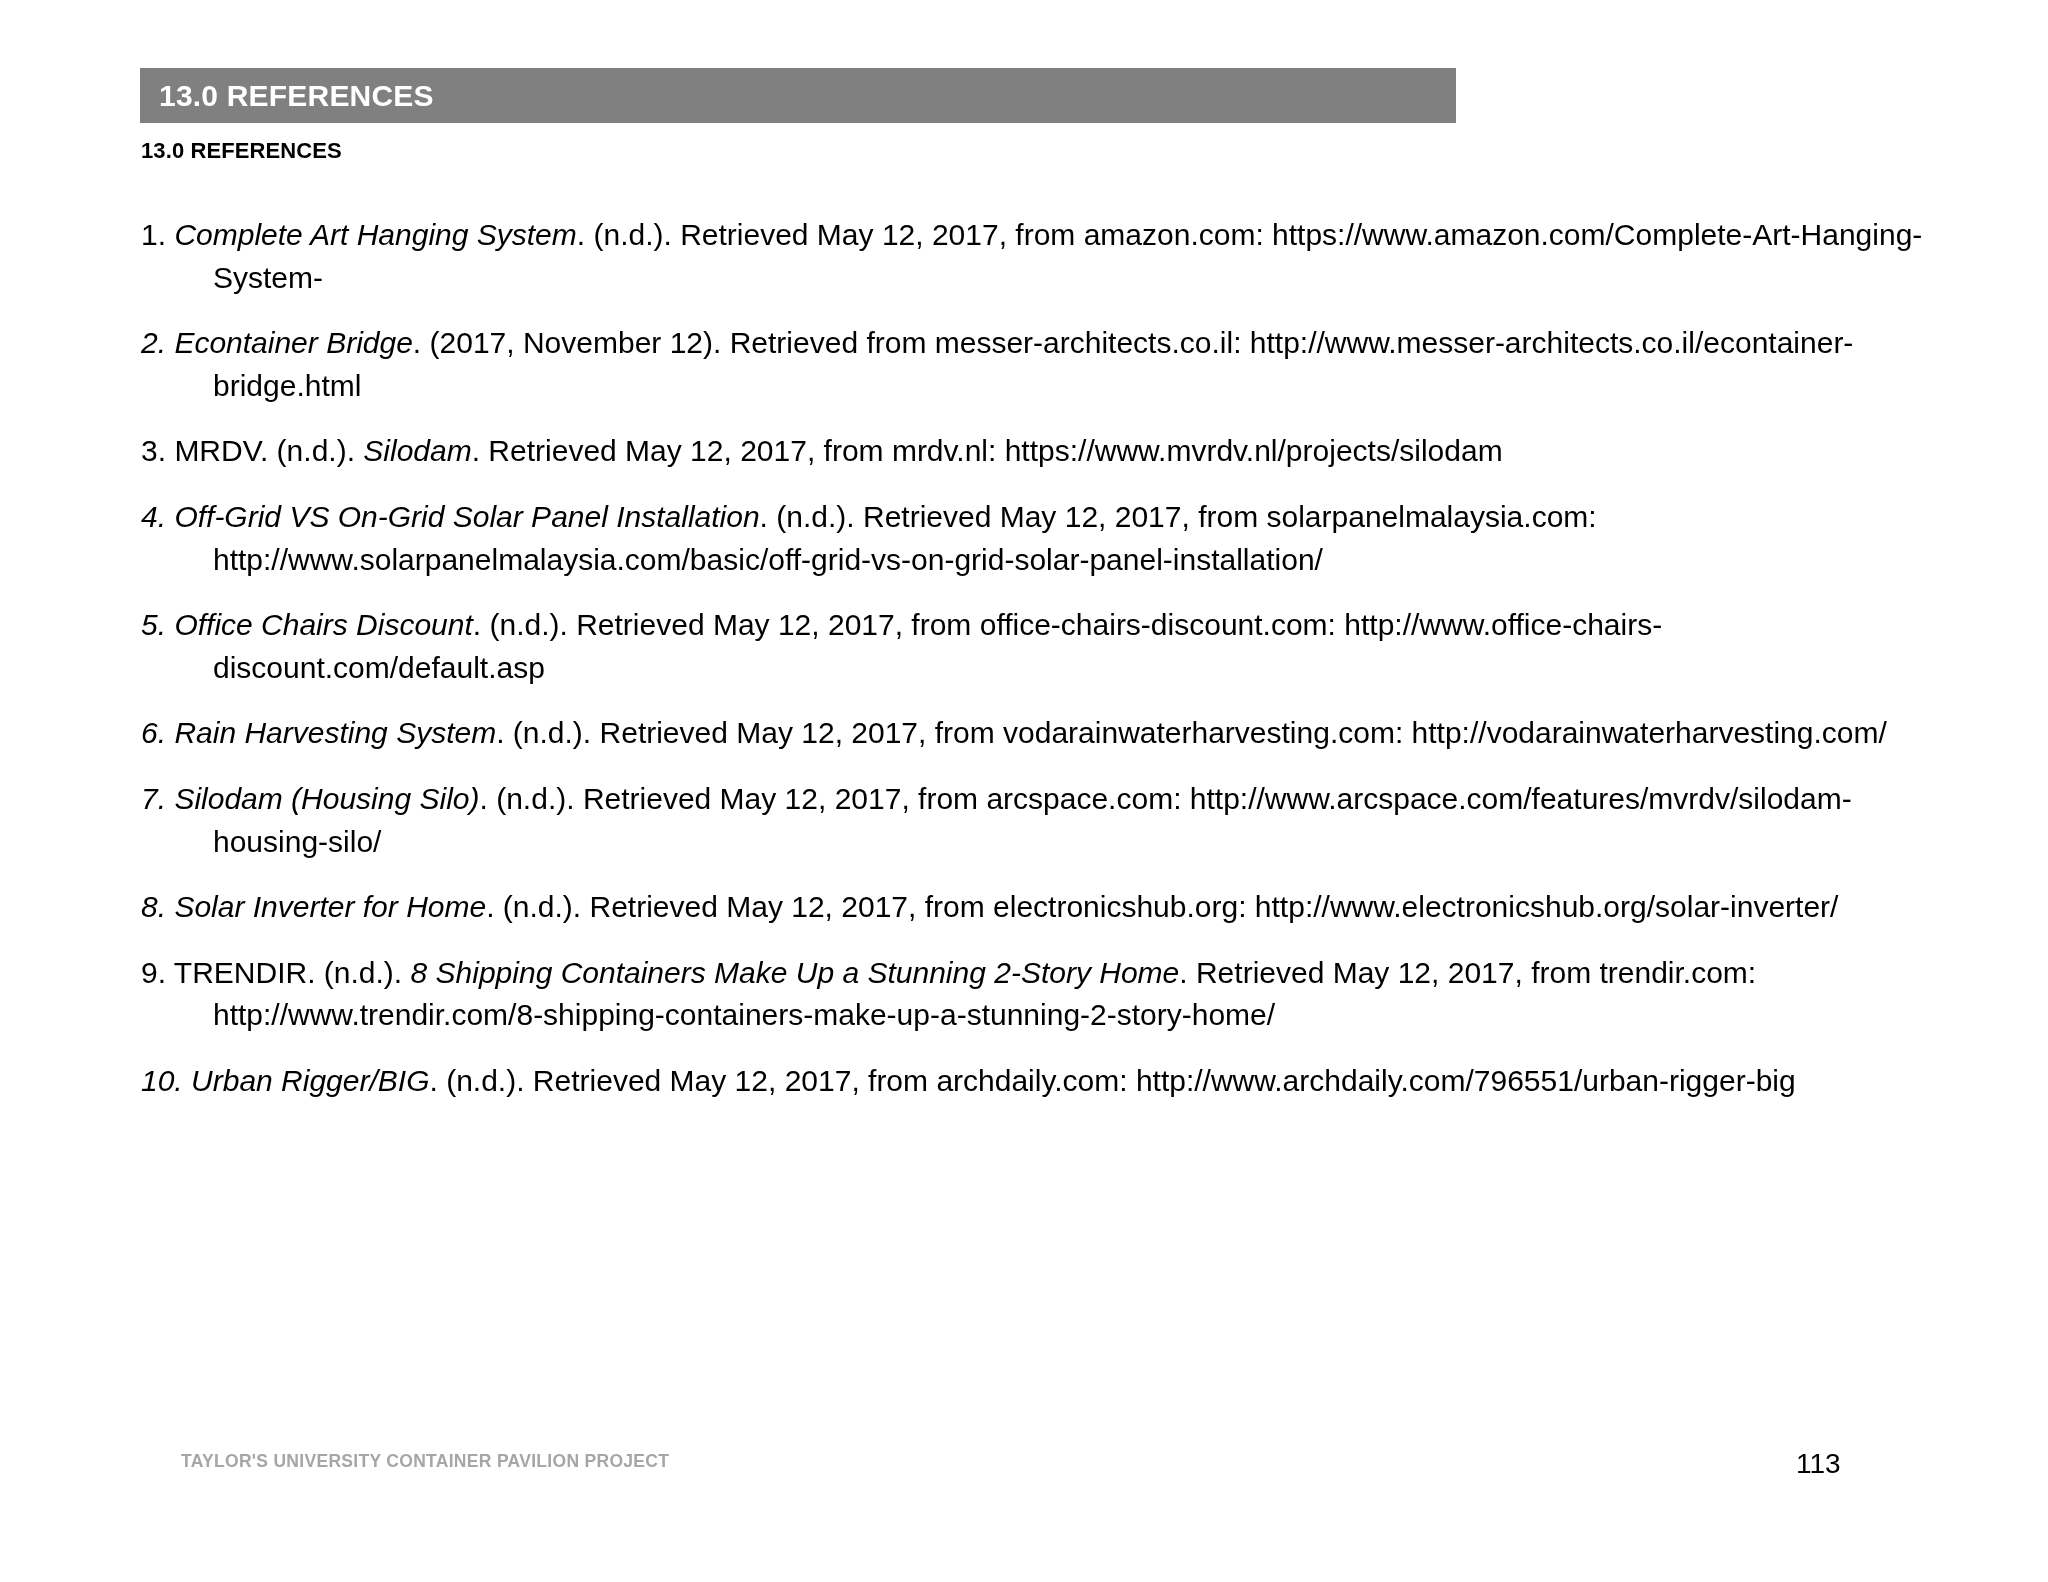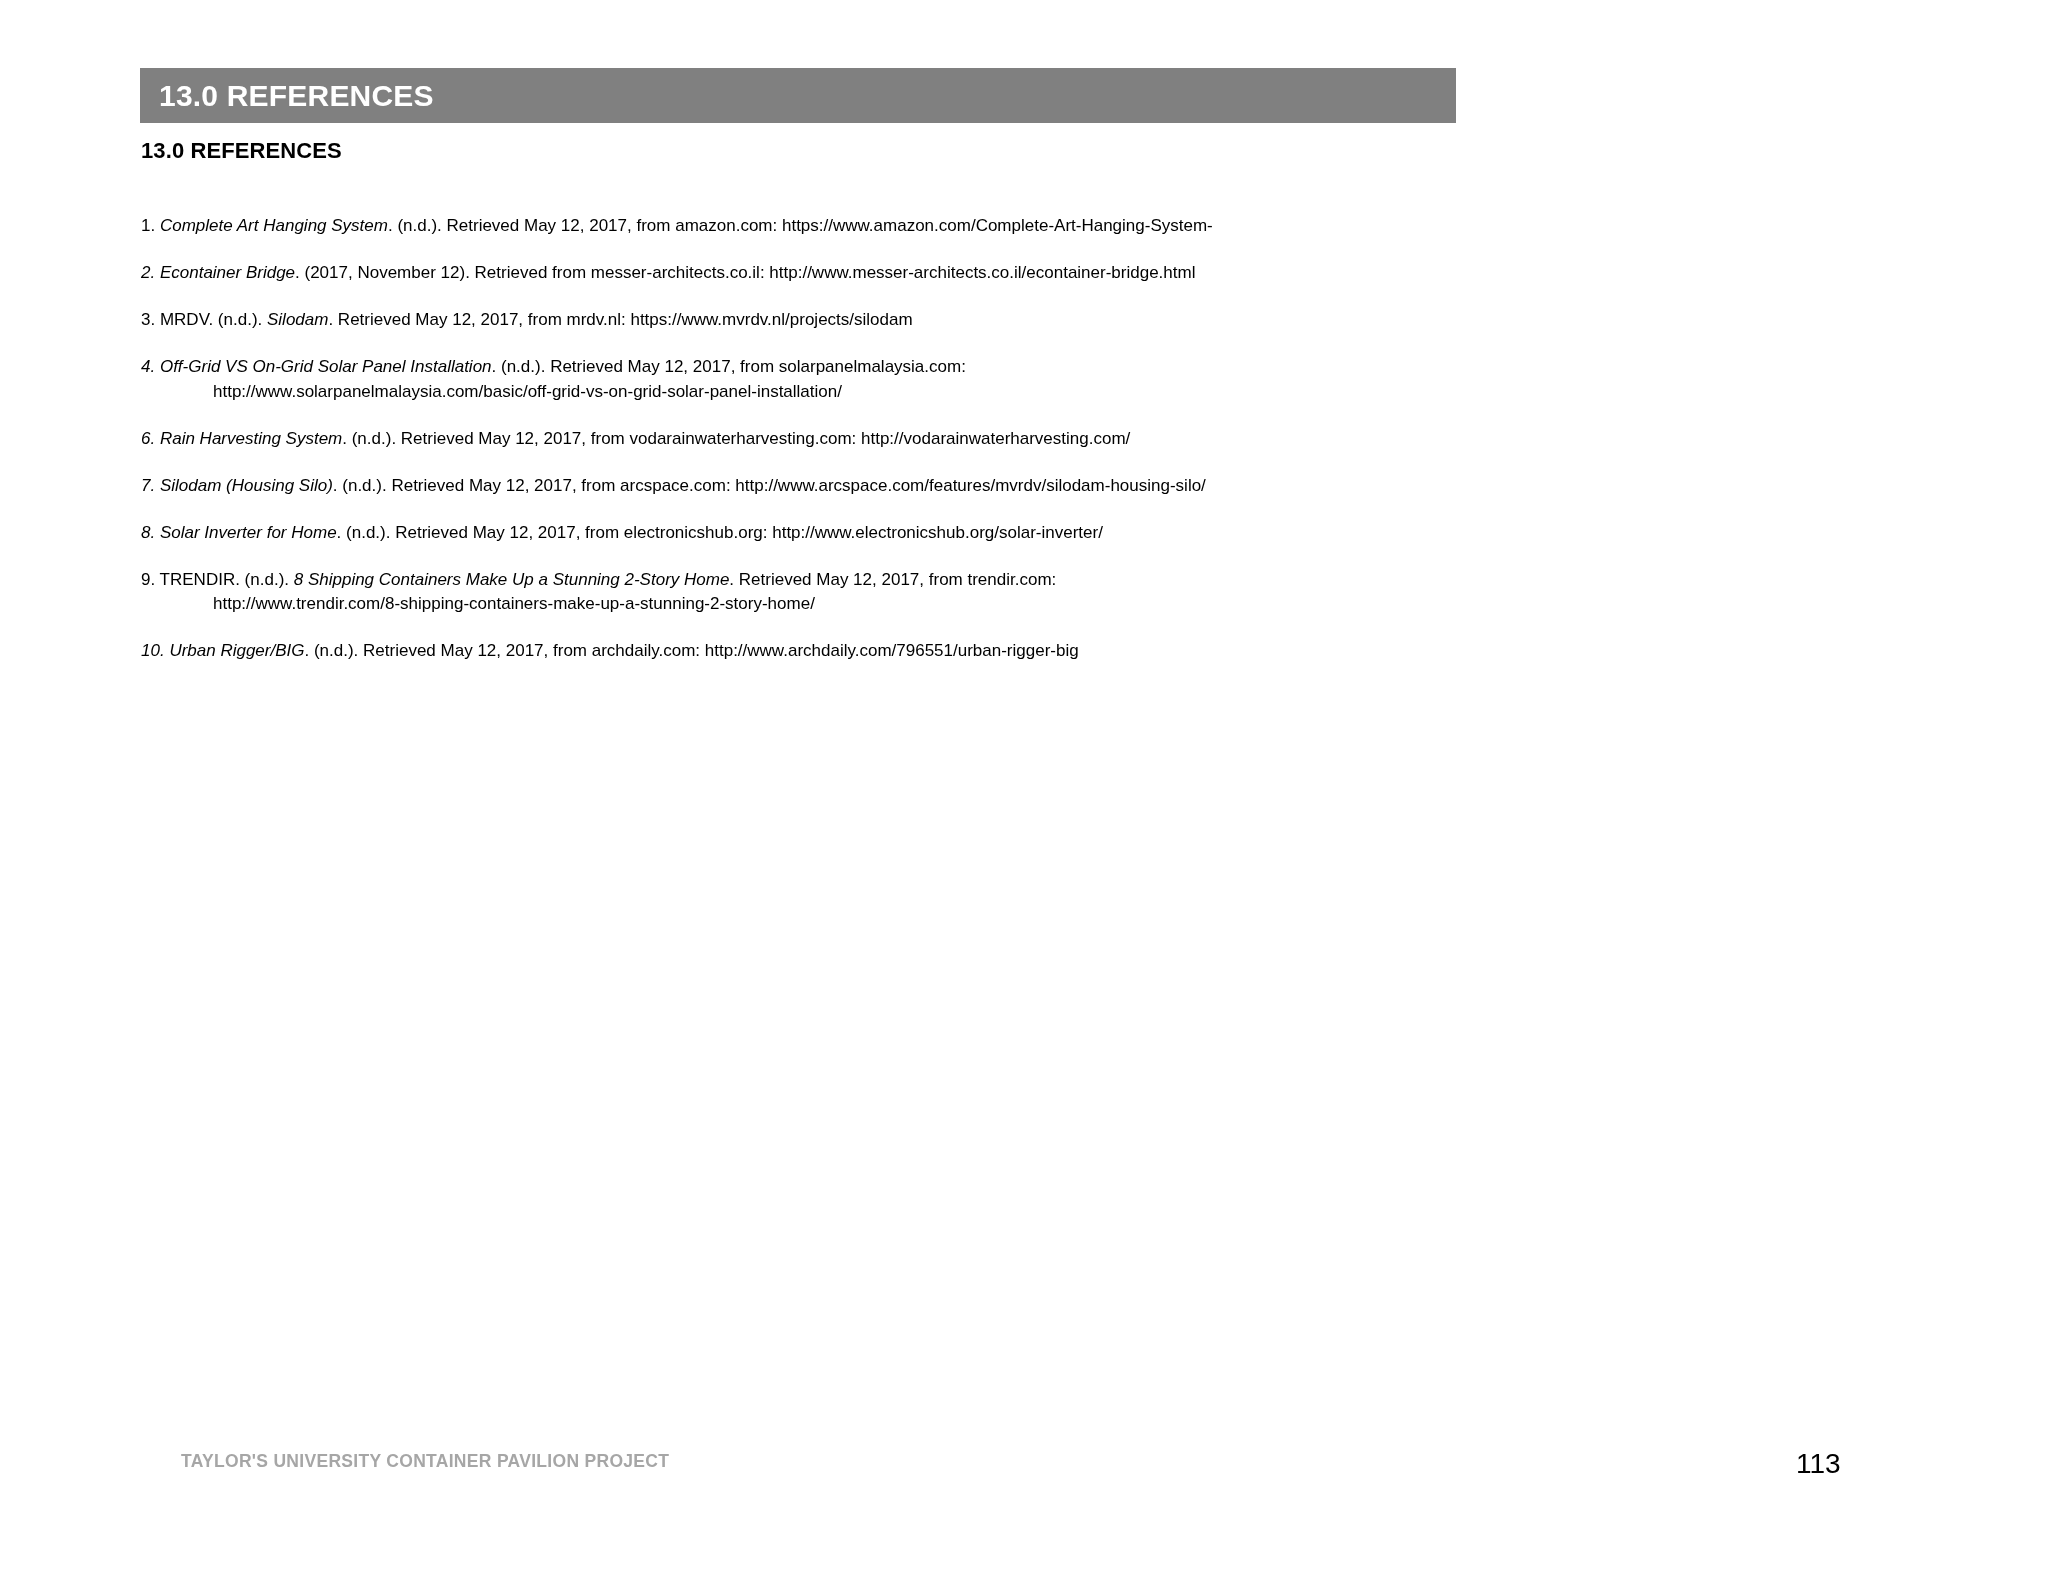--- a/index.html
+++ b/index.html
@@ -52,21 +52,21 @@
   }
 
   
   .ref-list {
     position: absolute;
     left: 141px;
     top: 214px;
     width: 1790px;
   }
   .ref-item {
-    font-size: 17px;
+    font-size: 30px;
     line-height: 1.42;
     margin-bottom: 23px;
     text-indent: 0;
     padding-left: 72px;
   }
   .ref-item .ref-line {
     display: block;
     text-indent: -72px;
   }
   .ref-item .ref-line.cont {
@@ -115,20 +115,23 @@
         <span class="ref-line"><span class="num-italic">2.</span> <span class="ital">Econtainer Bridge</span><span class="plain">. (2017, November 12). Retrieved from messer-architects.co.il: http://www.messer-architects.co.il/econtainer-bridge.html</span></span>
       </div>
       <div class="ref-item">
         <span class="ref-line"><span class="num-plain">3.</span> <span class="plain">MRDV. (n.d.). </span><span class="ital">Silodam</span><span class="plain">. Retrieved May 12, 2017, from mrdv.nl: https://www.mvrdv.nl/projects/silodam</span></span>
       </div>
       <div class="ref-item">
         <span class="ref-line"><span class="num-italic">4.</span> <span class="ital">Off-Grid VS On-Grid Solar Panel Installation</span><span class="plain">. (n.d.). Retrieved May 12, 2017, from solarpanelmalaysia.com:</span></span>
         <span class="ref-line cont">http://www.solarpanelmalaysia.com/basic/off-grid-vs-on-grid-solar-panel-installation/</span>
       </div>
       <div class="ref-item">
+        <span class="ref-line"><span class="num-italic">5.</span> <span class="ital">Office Chairs Discount</span><span class="plain">. (n.d.). Retrieved May 12, 2017, from office-chairs-discount.com: http://www.office-chairs-discount.com/default.asp</span></span>
+      </div>
+      <div class="ref-item">
         <span class="ref-line"><span class="num-italic">6.</span> <span class="ital">Rain Harvesting System</span><span class="plain">. (n.d.). Retrieved May 12, 2017, from vodarainwaterharvesting.com: http://vodarainwaterharvesting.com/</span></span>
       </div>
       <div class="ref-item">
         <span class="ref-line"><span class="num-italic">7.</span> <span class="ital">Silodam (Housing Silo)</span><span class="plain">. (n.d.). Retrieved May 12, 2017, from arcspace.com: http://www.arcspace.com/features/mvrdv/silodam-housing-silo/</span></span>
       </div>
       <div class="ref-item">
         <span class="ref-line"><span class="num-italic">8.</span> <span class="ital">Solar Inverter for Home</span><span class="plain">. (n.d.). Retrieved May 12, 2017, from electronicshub.org: http://www.electronicshub.org/solar-inverter/</span></span>
       </div>
       <div class="ref-item">
         <span class="ref-line"><span class="num-plain">9.</span> <span class="plain">TRENDIR. (n.d.). </span><span class="ital">8 Shipping Containers Make Up a Stunning 2-Story Home</span><span class="plain">. Retrieved May 12, 2017, from trendir.com:</span></span>

